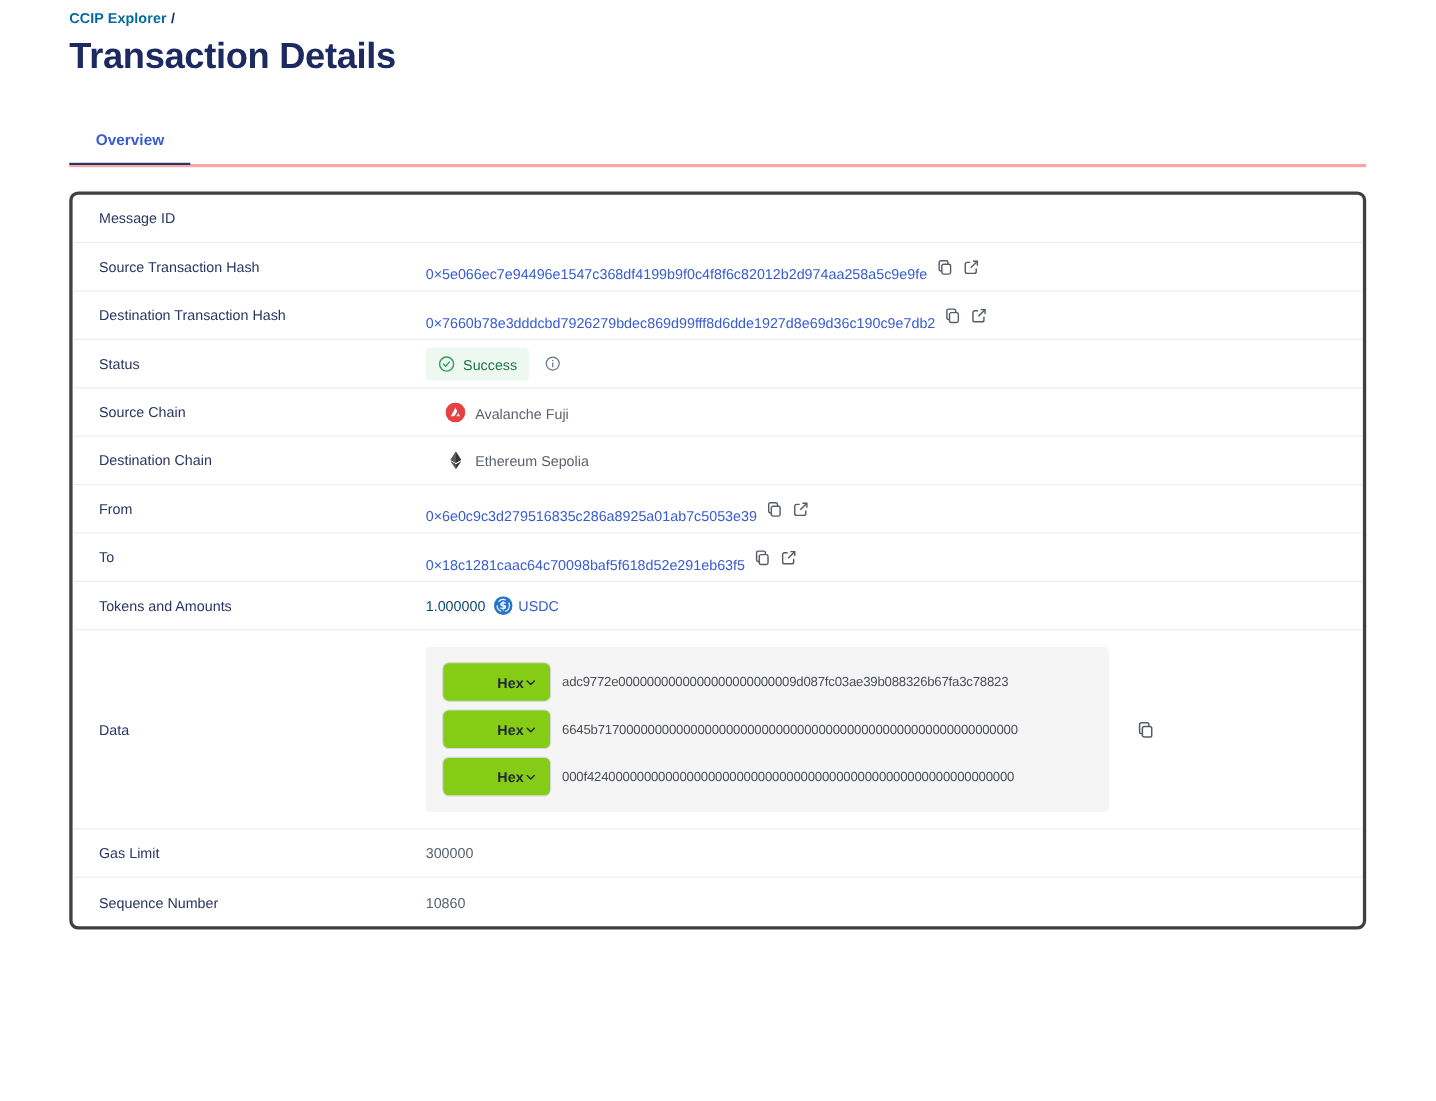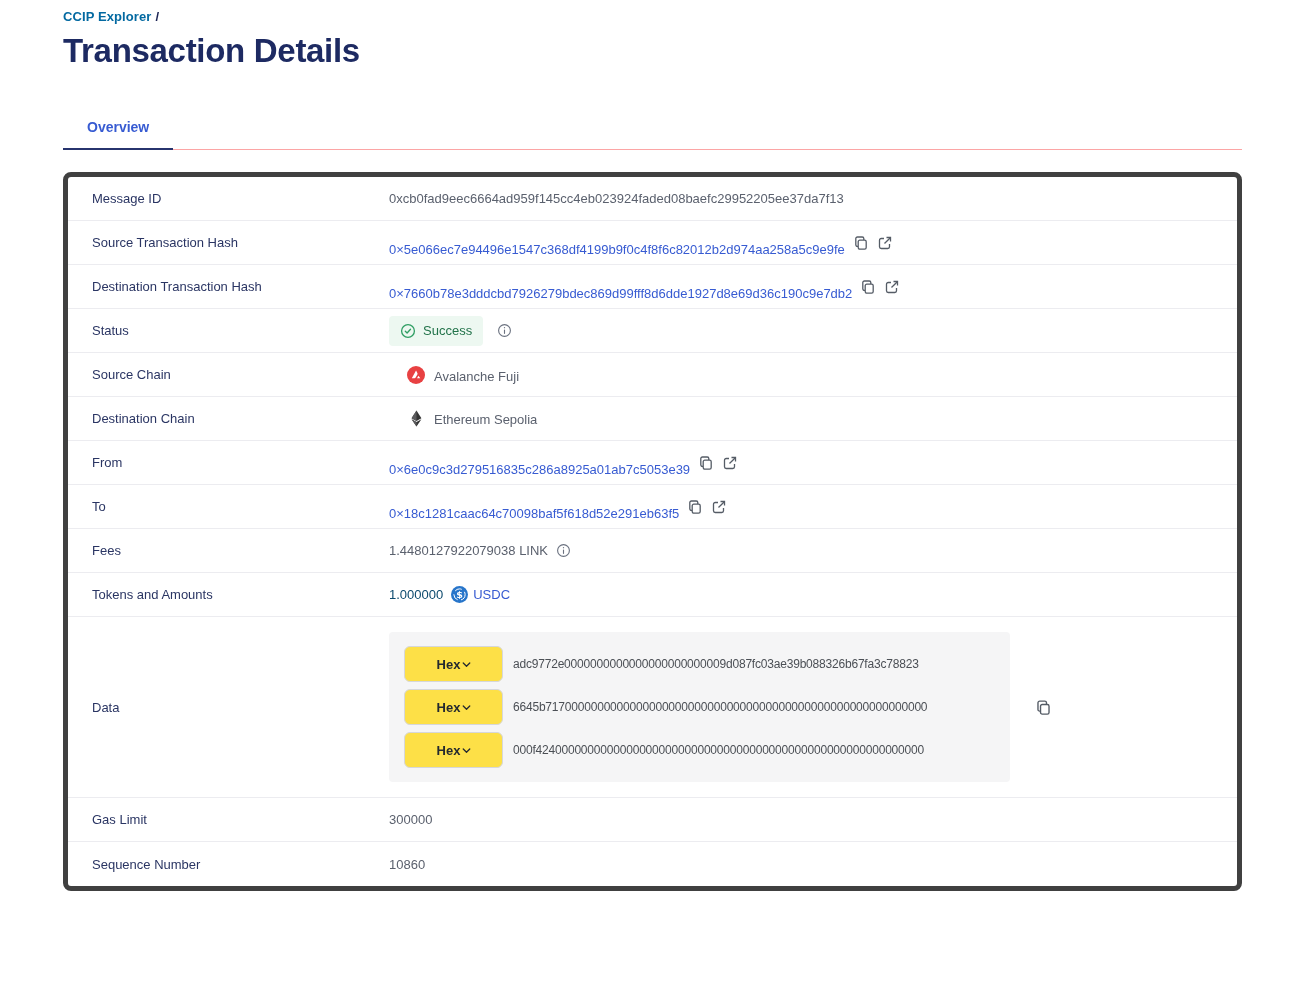--- a/index.html
+++ b/index.html
@@ -15,72 +15,72 @@
   
   .breadcrumb { font-size:13px; font-weight:700; letter-spacing:.1px; }
   .breadcrumb a { color:#0369a1; text-decoration:none; cursor:pointer; }
   .breadcrumb .sep { color:#1c2454; margin-left:4px; }
   h1.page-title {
     margin:8px 0 0 0; font-size:33px; font-weight:700;
     color:#1d2a62; letter-spacing:-0.3px;
   }
 
   
-  .tabs { margin-top:37px; border-bottom:1px solid #fca5a5; display:flex; }
+  .tabs { margin-top:37px; border-bottom:3px solid #fca5a5; display:flex; }
   .tab {
     padding:12px 24px 13px 24px; font-size:14px; font-weight:700;
     color:#375bd2; cursor:pointer; position:relative; margin-bottom:-1px;
     border-bottom:2px solid #27346e;
   }
 
   
   .card {
-    margin-top:22px; border:5px solid #404040; border-radius:8px;
+    margin-top:22px; border:3px solid #404040; border-radius:8px;
     background:#fff; overflow:hidden;
   }
   .row {
     display:flex; align-items:center; min-height:44px;
     border-bottom:1px solid #ececf0; padding-left:24px;
   }
   .row:last-child { border-bottom:none; }
   .row-label { width:297px; flex:none; font-size:13px; color:#2a3563; font-weight:400; }
   .row-value { display:flex; align-items:center; gap:8px; font-size:13px; color:#5b616e; }
   .hash-link { color:#375bd2; text-decoration:none; cursor:pointer;margin-top:13px; }
   .icon-btn {
     background:none; border:none; padding:0; margin:0; cursor:pointer;
     color:#555c66; display:inline-flex; align-items:center;
   }
   .icon-btn svg { display:block; }
   .muted-icon { color:#6b7280; display:inline-flex; }
 
   
   .badge {
-    display:inline-flex; align-items:center; gap:7px;
+    display:inline-flex; align-items:flex-end; gap:7px;
     background:#edf8f1; border-radius:4px; padding:7px 11px;
     color:#22734a; font-size:13px; font-weight:400;
   }
 
   
   .chain { display:inline-flex; align-items:flex-end; gap:9px; color:#5b616e;padding-left:18px; }
 
   
   .token-amt { color:#0c4a6e; }
   .token-link { display:inline-flex; align-items:center; gap:5px; color:#375bd2; text-decoration:none; cursor:pointer; font-size:13px; }
 
   
   .row.data-row { padding-top:15px; padding-bottom:15px; }
   .data-box {
     width:621px; flex:none; background:#f5f5f6; border-radius:4px;
     padding:14px 14px 14px 15px; display:flex; flex-direction:column; gap:7px;
   }
   .data-line { display:flex; align-items:center; }
   .hex-select {
-    width:99px; height:36px; flex:none; background:#fde047;
+    width:99px; height:36px; flex:none; background:#84cc16;
     border:1px solid #d6d7da; border-radius:6px; cursor:pointer;
-    display:flex; align-items:center; justify-content:center;
+    display:flex; align-items:center; justify-content:flex-end;
     padding:0 11px 0 14px; font-size:13px; font-weight:700; color:#24292f;
   }
   .hex-text {
     margin-left:10px; font-family:Liberation Sans, sans-serif;
     font-size:12px; color:#4b4f55; white-space:nowrap; letter-spacing:-0.2px;text-align:center;
   }
   .data-copy { margin-left:17px; }
 </style>
 </head>
 <body>
@@ -94,23 +94,20 @@
   <h1 class="page-title">Transaction Details</h1>
 
   <div class="tabs">
     <div class="tab">Overview</div>
   </div>
 
   <div class="card">
 
     <div class="row">
       <div class="row-label">Message ID</div>
-      <div class="row-value">
-        <span>0xcb0fad9eec6664ad959f145cc4eb023924faded08baefc29952205ee37da7f13</span>
-      </div>
     </div>
 
     <div class="row">
       <div class="row-label">Source Transaction Hash</div>
       <div class="row-value">
         <a class="hash-link">0×5e066ec7e94496e1547c368df4199b9f0c4f8f6c82012b2d974aa258a5c9e9fe</a>
         <button class="icon-btn" title="">
           <svg width="16" height="16" viewBox="0 0 16 16" fill="none" stroke="currentColor" stroke-width="1.3">
               <rect x="5.2" y="5.2" width="8" height="9" rx="1.6"></rect>
               <path d="M10.8 5V3.6A1.6 1.6 0 0 0 9.2 2H4.4A1.6 1.6 0 0 0 2.8 3.6v6.2A1.6 1.6 0 0 0 4.4 11.4H5"></path>
@@ -235,33 +232,20 @@
         <button class="icon-btn">
           <svg width="16" height="16" viewBox="0 0 16 16" fill="none" stroke="currentColor" stroke-width="1.3">
               <path d="M7 3.5H4.2A1.7 1.7 0 0 0 2.5 5.2v6.6a1.7 1.7 0 0 0 1.7 1.7h6.6a1.7 1.7 0 0 0 1.7-1.7V9"></path>
               <path d="M9.5 2.5h4v4"></path>
               <path d="M13.3 2.7L7.5 8.5"></path>
             </svg>
         </button>
       </div>
     </div>
 
-    <div class="row">
-      <div class="row-label">Fees</div>
-      <div class="row-value">
-        <span>1.4480127922079038 LINK</span>
-        <span class="muted-icon">
-          <svg width="15" height="15" viewBox="0 0 16 16" fill="none" stroke="#6b7280" stroke-width="1.2">
-              <circle cx="8" cy="8" r="6.3"></circle>
-              <path d="M8 7.4v3.6" stroke-linecap="round"></path>
-              <circle cx="8" cy="5" r="0.7" fill="#6b7280" stroke="none"></circle>
-            </svg>
-        </span>
-      </div>
-    </div>
 
     <div class="row">
       <div class="row-label">Tokens and Amounts</div>
       <div class="row-value">
         <span class="token-amt">1.000000</span>
         <a class="token-link">
           <span style="display:inline-flex;">
             <svg width="17" height="17" viewBox="0 0 17 17">
                 <circle cx="8.5" cy="8.5" r="8.5" fill="#2775ca"></circle>
                 <text x="8.5" y="12" text-anchor="middle" font-size="9.5" font-weight="bold" fill="#fff" font-family="DejaVu Sans, sans-serif">$</text>

